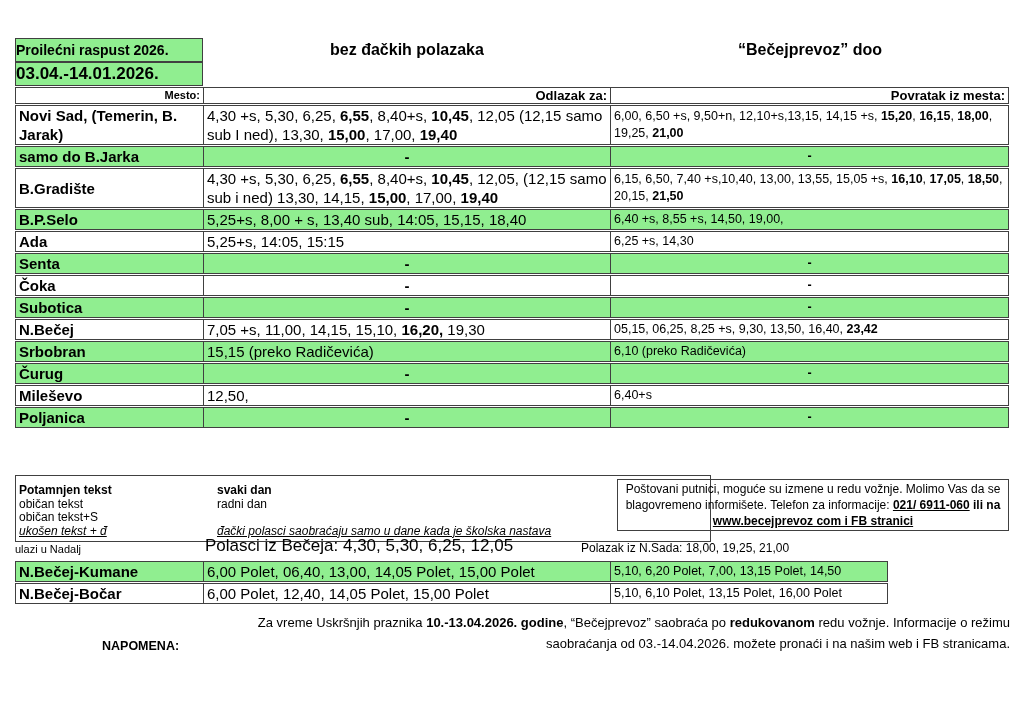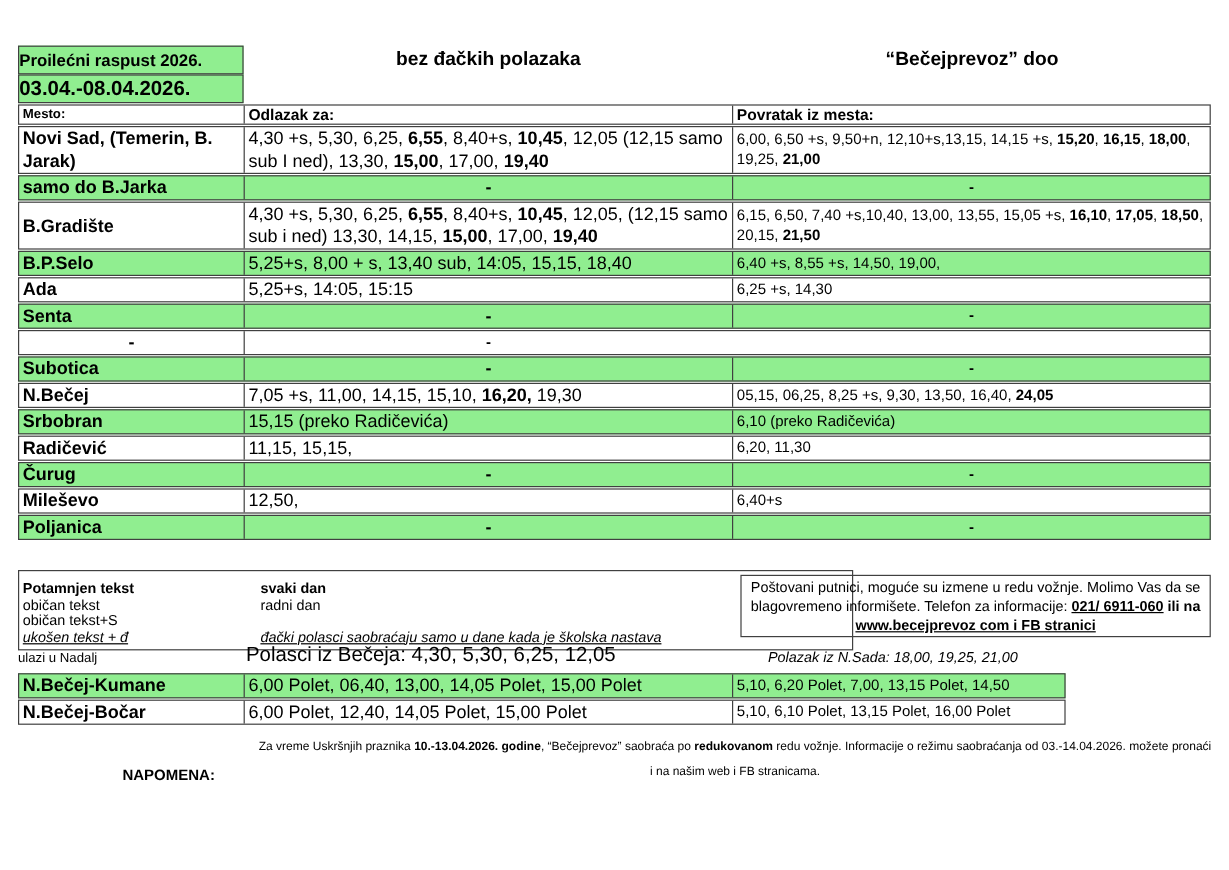--- a/index.html
+++ b/index.html
@@ -22,21 +22,21 @@
   .t-row{display:grid;grid-template-columns:187px 407px 1fr;border:1px solid var(--border,#404040);
          margin-top:1px;background:#fff;box-sizing:border-box;min-height:19px;align-items:stretch;}
   .t-row.green{background:var(--green_fill,#90EE90);}
   .t-head{margin-top:0;min-height:15px;}
   .c{display:flex;flex-direction:column;justify-content:center;padding:0 3px;box-sizing:border-box;}
   .c + .c{border-left:1px solid var(--border,#404040);}
   .tx{display:block;width:100%;}
   .place{font-weight:bold;font-size:15px;line-height:19px;}
   .dep{font-size:15px;line-height:19px;}
   .ret{font-size:12.5px;line-height:17px;}
-  .t-head .tx{text-align:left;font-weight:bold;line-height:15px;}
+  .t-head .tx{text-align:right;font-weight:bold;line-height:15px;}
   .t-head .place .tx{font-size:11px;font-weight:bold;}
   .t-head .dep .tx,.t-head .ret .tx{font-size:13px;}
   .dash{text-align:center;font-weight:bold;}
 
   
   #legend-box{position:absolute;left:15px;top:447px;width:696px;min-height:58px;
               border:1px solid var(--border,#404040);box-sizing:border-box;padding:8px 0 3px;}
   .l-row{display:grid;grid-template-columns:198px 1fr;font-size:12px;line-height:13.5px;padding:0 3px;}
   .s-bold{font-weight:bold;}
   .s-italic-underline{font-style:italic;text-decoration:underline;}
@@ -44,37 +44,37 @@
   
   #notice-box{position:absolute;left:617px;top:451px;width:392px;height:52px;
               border:1px solid var(--border,#404040);box-sizing:border-box;
               display:flex;flex-direction:column;justify-content:center;
               text-align:center;font-size:12px;line-height:16px;padding:0 6px;}
   .ul{text-decoration:underline;}
 
   
   #becej-prefix{position:absolute;left:15px;top:515px;width:186px;text-align:left;font-size:11px;}
   #becej-text{position:absolute;left:205px;top:508px;font-size:17px;}
-  #nsad-text{position:absolute;left:640px;top:513px;font-size:12px;font-style:italic;}
+  #nsad-text{position:absolute;left:581px;top:513px;font-size:12px;}
 
   
   #note-label{position:absolute;left:102px;top:611px;font-weight:bold;font-size:12.5px;}
-  #note-text{position:absolute;left:215px;top:584px;width:795px;text-align:center;
-             font-size:10px;line-height:21px;}
+  #note-text{position:absolute;left:215px;top:584px;width:795px;text-align:right;
+             font-size:13px;line-height:21px;}
 </style>
 </head>
 <body style="--green_fill: #90EE90; --border: #404040;">
 
 <div class="page">
 
   <div class="gbox" id="season-box">
     <span class="tx">Proilećni raspust 2026.</span>
   </div>
   <div class="gbox" id="date-box">
-    <span class="tx">03.04.-08.04.2026.</span>
+    <span class="tx">03.04.-14.01.2026.</span>
   </div>
   <div class="top-title" id="center-title">bez đačkih polazaka</div>
   <div class="top-title" id="company-title">“Bečejprevoz” doo</div>
 
   <div id="main-table">
     <div class="t-row t-head">
       <div class="c place">
         <span class="tx">Mesto:</span>
       </div>
       <div class="c dep">
@@ -145,20 +145,23 @@
       <span class="tx">Senta</span>
     </div>
     <div class="c dep">
       <span class="tx dash">-</span>
     </div>
     <div class="c ret">
       <span class="tx dash">-</span>
     </div>
   </div>
         <div class="t-row">
+    <div class="c place">
+      <span class="tx">Čoka</span>
+    </div>
     <div class="c dep">
       <span class="tx dash">-</span>
     </div>
     <div class="c ret">
       <span class="tx dash">-</span>
     </div>
   </div>
         <div class="t-row green">
     <div class="c place">
       <span class="tx">Subotica</span>
@@ -171,43 +174,32 @@
     </div>
   </div>
         <div class="t-row">
     <div class="c place">
       <span class="tx">N.Bečej</span>
     </div>
     <div class="c dep">
       <span class="tx">7,05 +s, 11,00, 14,15, 15,10, <b>16,20,</b> 19,30</span>
     </div>
     <div class="c ret">
-      <span class="tx">05,15, 06,25, 8,25 +s, 9,30, 13,50, 16,40, <b>24,05</b></span>
+      <span class="tx">05,15, 06,25, 8,25 +s, 9,30, 13,50, 16,40, <b>23,42</b></span>
     </div>
   </div>
         <div class="t-row green">
     <div class="c place">
       <span class="tx">Srbobran</span>
     </div>
     <div class="c dep">
       <span class="tx">15,15 (preko Radičevića)</span>
     </div>
     <div class="c ret">
       <span class="tx">6,10 (preko Radičevića)</span>
-    </div>
-  </div>
-        <div class="t-row">
-    <div class="c place">
-      <span class="tx">Radičević</span>
-    </div>
-    <div class="c dep">
-      <span class="tx">11,15, 15,15,</span>
-    </div>
-    <div class="c ret">
-      <span class="tx">6,20, 11,30</span>
     </div>
   </div>
         <div class="t-row green">
     <div class="c place">
       <span class="tx">Čurug</span>
     </div>
     <div class="c dep">
       <span class="tx dash">-</span>
     </div>
     <div class="c ret">

